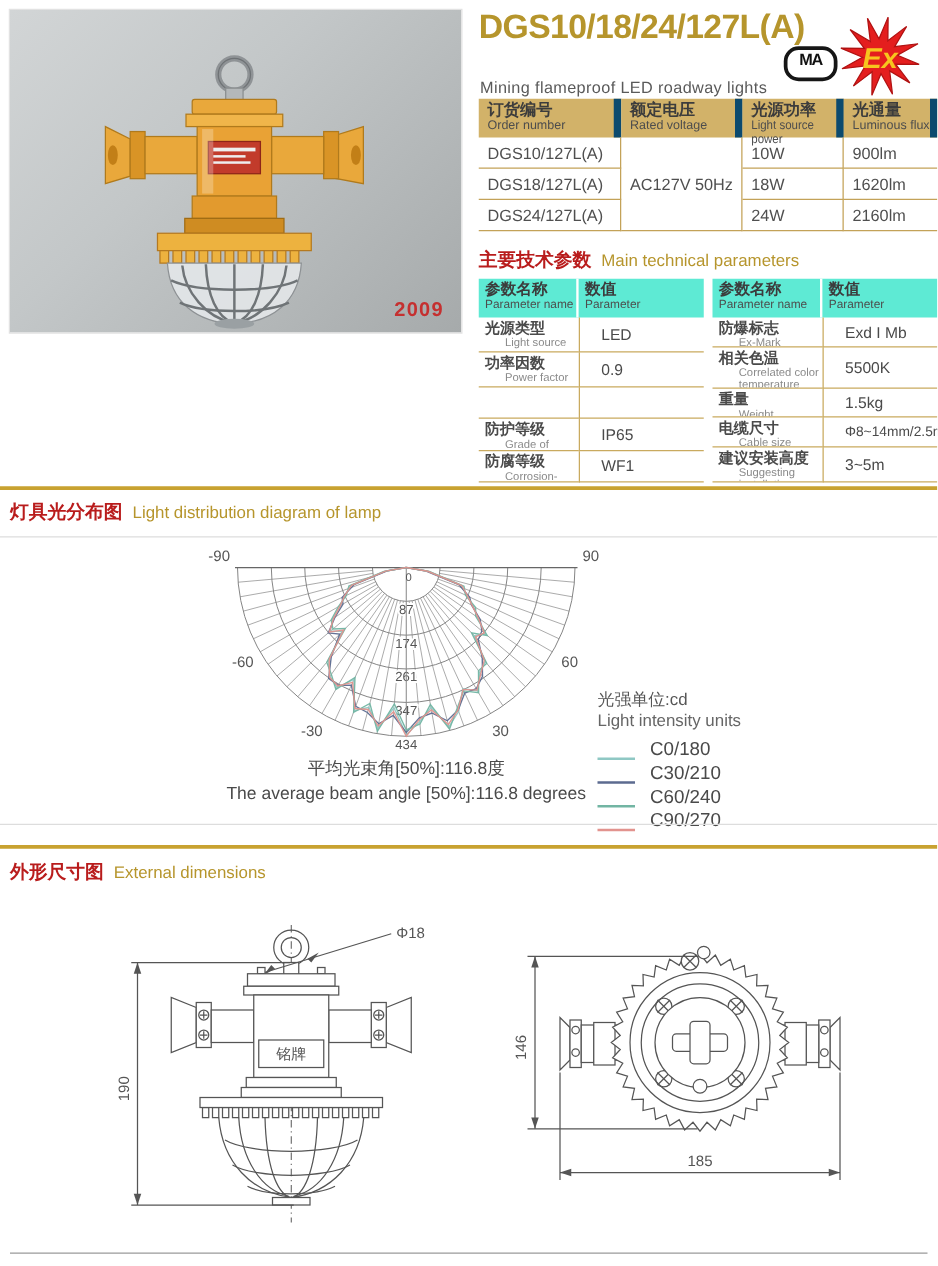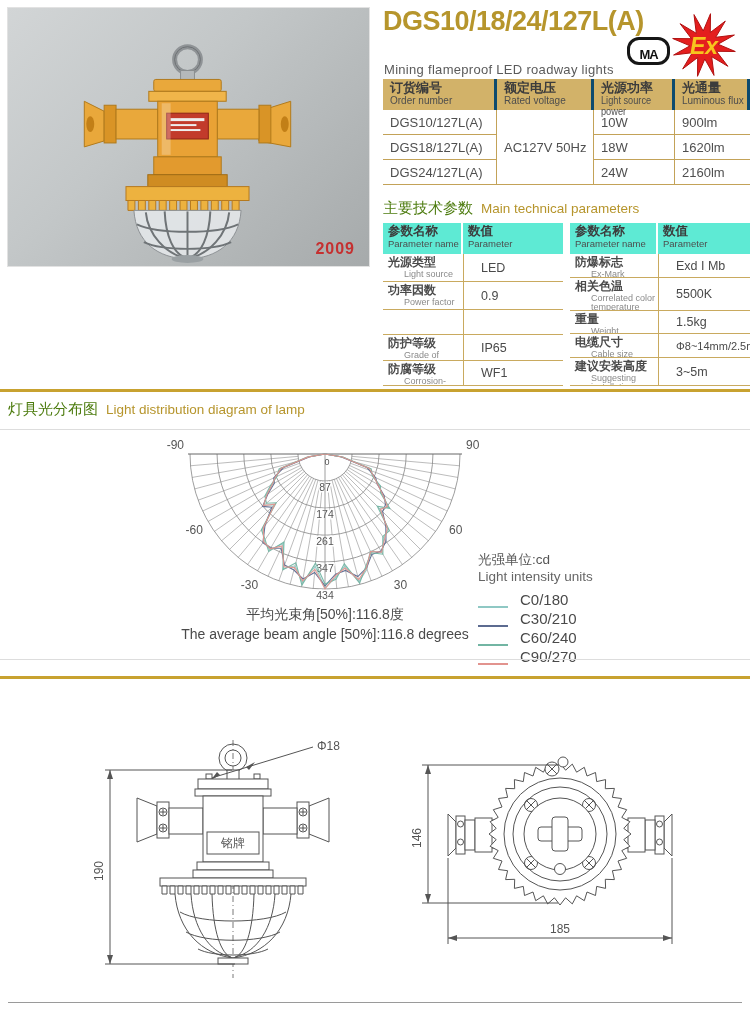--- a/index.html
+++ b/index.html
@@ -11,41 +11,41 @@
   #photo{left:7px;top:7px;width:361px;height:258px;
          background:linear-gradient(135deg,#d2d5d6 0%,#c3c7c8 40%,#a6aaab 100%);
          border:1px solid #e2e2e2;}
   #year{right:14px;bottom:8px;color:#c53030;font-size:16px;font-weight:bold;letter-spacing:1px;}
 
   
   #title{left:383px;top:6px;font-size:27px;font-weight:bold;color:#b6952c;letter-spacing:-0.5px;}
   #sub-zh{left:384px;top:41px;font-size:17px;color:#2f2f2f;}
   #sub-en{left:384px;top:62px;font-size:13px;color:#5a5a5a;letter-spacing:0.3px;}
   #ma-logo{left:627px;top:37px;width:37px;height:22px;border:3px solid #161616;border-radius:12px;
-           display:flex;align-items:flex-end;justify-content:center;
+           display:flex;align-items:flex-start;justify-content:center;
            font-size:13px;font-weight:bold;color:#111;letter-spacing:-1px;}
   #ex-star{left:660px;top:12px;width:92px;height:68px;}
 
   
   #order-table{left:383px;top:79px;width:367px;display:grid;
                grid-template-columns:114px 97px 81px 75px;
                grid-template-rows:31px 25px 25px 25px;}
-  .oth{background:#d2b269;border-right:3px solid #0c4a6e;padding:2px 0 0 7px;}
+  .oth{background:#d2b269;border-right:6px solid #0c4a6e;padding:2px 0 0 7px;}
   .oth:last-child{border-right:none;}
   .oth .zh{font-size:13px;font-weight:bold;color:#3c3c3c;line-height:1.1;display:block;}
   .oth .en{font-size:10px;color:#4d4d4d;line-height:1.1;display:block;transform-origin:left;}
   .oth .en.cond{transform:scaleX(.92);}
   .otd{font-size:13px;color:#4f4f4f;border-bottom:1px solid #c3a258;border-right:1px solid #c3a258;
        display:flex;align-items:center;padding-left:7px;}
   .otd.last{border-right:none;}
   #volt-cell{grid-column:2;grid-row:2/5;display:flex;align-items:center;padding-left:7px;
              border-bottom:1px solid #c3a258;border-right:1px solid #c3a258;font-size:13px;color:#4f4f4f;}
 
   
-  .sec-zh{font-size:15px;font-weight:normal;color:#4d7c0f;}
+  .sec-zh{font-size:15px;font-weight:bold;color:#b91c1c;}
   .sec-en{font-size:13.5px;color:#b6952c;margin-left:8px;}
   #params-title{left:383px;top:199px;}
   .ptable{display:grid;}
   #ptable-left{left:383px;top:223px;width:180px;grid-template-columns:80px 100px;
                grid-template-rows:31px 28px 28px 25px 26px 25px;}
   #ptable-right{left:570px;top:223px;width:180px;grid-template-columns:88px 92px;
                 grid-template-rows:31px 24px 33px 23px 24px 28px;}
   .pth{background:#5eead4;padding:2px 0 0 5px;}
   .pth.c1{border-right:2px solid #fff;}
   .pth .zh{font-size:12.5px;font-weight:bold;color:#3c3c3c;line-height:1.1;display:block;}
@@ -334,20 +334,23 @@
       <span class="lg-line" style="background: rgb(226, 147, 142);"></span>
       <span class="lg-label">C90/270</span>
       </div>
   </div>
 
   <div id="cap-zh" class="abs">平均光束角[50%]:116.8度</div>
   <div id="cap-en" class="abs">The average beam angle [50%]:116.8 degrees</div>
 
   <div class="grayline abs" style="top:659px"></div>
   <div class="goldline abs" style="top:676px"></div>
+  <div id="dims-title" class="abs">
+    <span class="sec-zh">外形尺寸图</span><span class="sec-en">External dimensions</span>
+  </div>
 
   <svg id="front-view" class="abs draw" width="280" height="292" viewBox="0 0 280 292">
     <line class="dash" x1="148" y1="24" x2="148" y2="262"></line>
 
     <circle cx="148" cy="42" r="14"></circle>
       <circle cx="148" cy="42" r="8"></circle>
     <rect class="fw" x="142" y="54" width="12" height="10"></rect>
 
     <line x1="120" y1="64" x2="228" y2="31"></line>
     <polygon class="arrow" points="161,51 170,46 164,54"></polygon>

